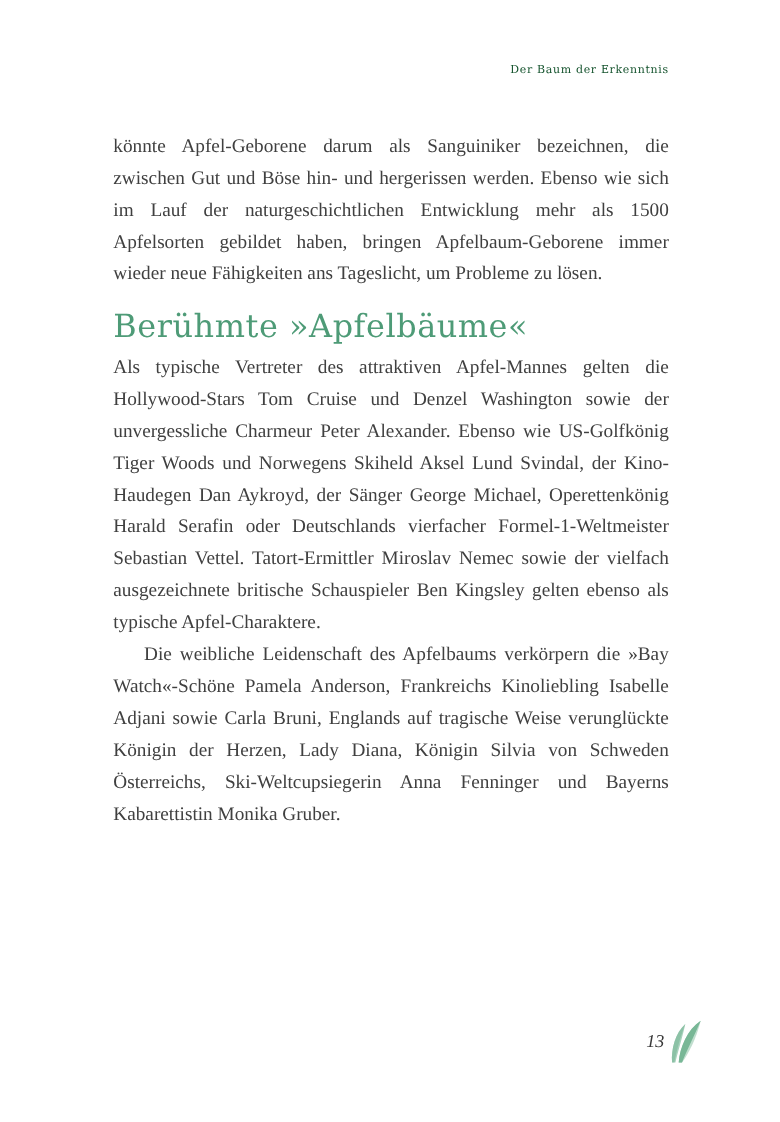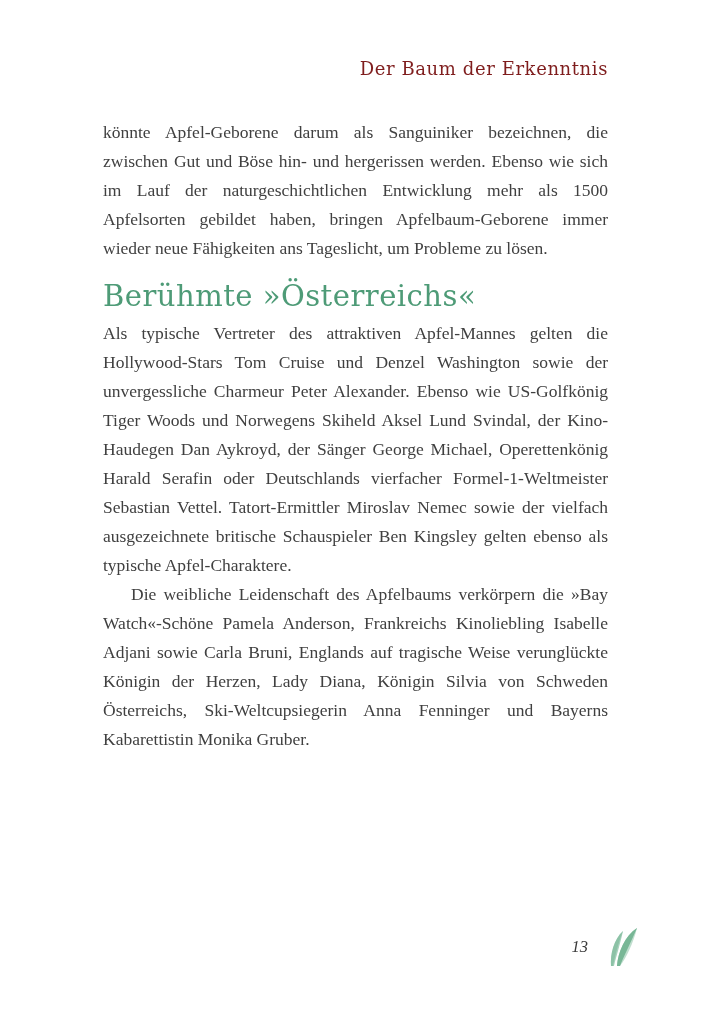--- a/index.html
+++ b/index.html
@@ -17,23 +17,23 @@
     overflow: hidden;
     box-sizing: border-box;
   }
   .running-header {
     position: absolute;
     top: 58px;
     left: 103px;
     right: 101px;
     text-align: right;
     font-family: "DejaVu Serif", serif;
-    font-size: 18px;
+    font-size: 10px;
     letter-spacing: 0.6px;
-    color: #7f1d1d;
+    color: #14532d;
   }
   .text-block {
     position: absolute;
     top: 118px;
     left: 103px;
     width: 505px;
   }
   .body-para {
     margin: 0;
     font-size: 17.5px;
@@ -53,21 +53,21 @@
   }
   .indent-first {
     text-indent: 28px;
   }
   .footer {
     position: absolute;
     right: 69px;
     bottom: 52px;
     display: flex;
     align-items: center;
-    gap: 16px;
+    gap: 0;
   }
   .page-number {
     font-family: "Liberation Serif", serif;
     font-style: italic;
     font-size: 16.5px;
     color: #3a3a3a;
   }
   .feather-icon {
     display: inline-block;
     line-height: 0;
@@ -77,21 +77,21 @@
 <body>
 
 <div class="page">
 
   <div class="running-header">Der Baum der Erkenntnis</div>
 
   <div class="text-block">
 
     <p class="body-para">könnte Apfel-Geborene darum als Sanguiniker bezeichnen, die zwischen Gut und Böse hin- und hergerissen werden. Ebenso wie sich im Lauf der naturgeschichtlichen Entwicklung mehr als 1500 Apfelsorten gebildet haben, bringen Apfelbaum-Geborene immer wieder neue Fähigkeiten ans Tageslicht, um Probleme zu lösen.</p>
 
-    <h2 class="section-heading">Berühmte »Österreichs«</h2>
+    <h2 class="section-heading">Berühmte »Apfelbäume«</h2>
 
     <p class="body-para">Als typische Vertreter des attraktiven Apfel-Mannes gelten die Hollywood-Stars Tom Cruise und Denzel Washington sowie der unvergessliche Charmeur Peter Alexander. Ebenso wie US-Golfkönig Tiger Woods und Norwegens Skiheld Aksel Lund Svindal, der Kino-Haudegen Dan Aykroyd, der Sänger George Michael, Operettenkönig Harald Serafin oder Deutschlands vierfacher Formel-1-Weltmeister Sebastian Vettel. Tatort-Ermittler Miroslav Nemec sowie der vielfach ausgezeichnete britische Schauspieler Ben Kingsley gelten ebenso als typische Apfel-Charaktere.</p>
 
     <p class="body-para indent-first">Die weibliche Leidenschaft des Apfelbaums verkörpern die »Bay Watch«-Schöne Pamela Anderson, Frankreichs Kinoliebling Isabelle Adjani sowie Carla Bruni, Englands auf tragische Weise verunglückte Königin der Herzen, Lady Diana, Königin Silvia von Schweden Österreichs, Ski-Weltcupsiegerin Anna Fenninger und Bayerns Kabarettistin Monika Gruber.</p>
 
   </div>
 
   <div class="footer">
     <span class="page-number">13</span>
     <span class="feather-icon">

